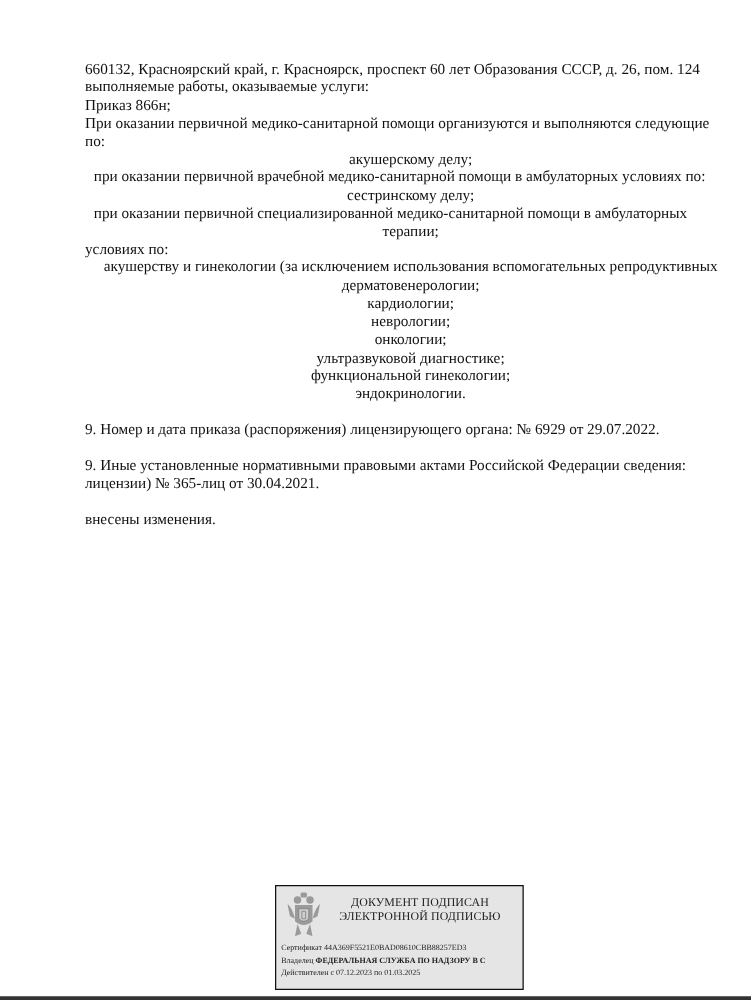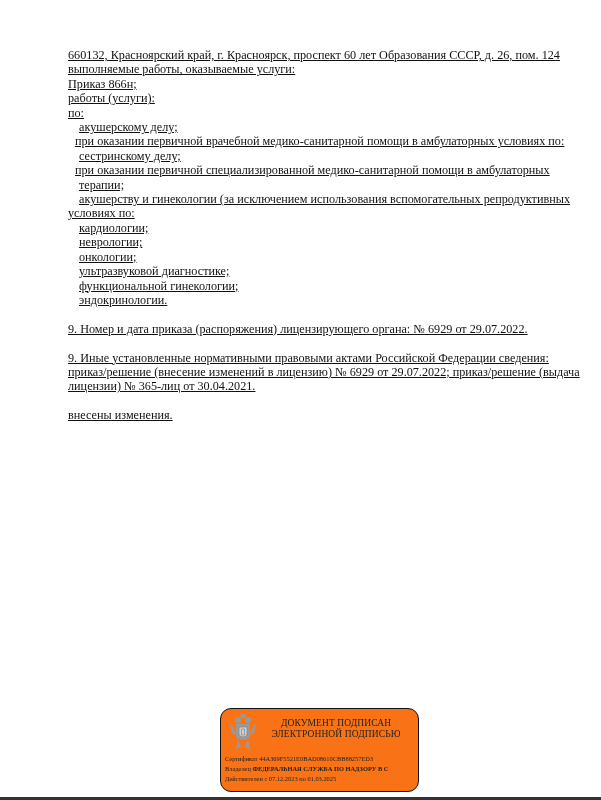--- a/index.html
+++ b/index.html
@@ -5,74 +5,74 @@
     html, body { margin: 0; padding: 0; background: #ffffff; }
     body {
       width: 601px; height: 800px; position: relative; overflow: hidden;
       font-family: "Liberation Serif", serif; color: #111;
     }
     .page { position: absolute; left: 0; top: 0; width: 601px; height: 797px; background: #fff; }
     .content {
       position: absolute; left: 68px; top: 48px; width: 510px;
       font-size: 12.2px; line-height: 14.4px;
     }
-    .line { white-space: nowrap; display: block; text-decoration: underline; }
+    .line { white-space: nowrap; display: block; }
     .ind1 { padding-left: 7px; }
-    .ind2 { padding-left: 11px; }
+    .ind2 { padding-left: 11px; text-align: center; }
     .gap { height: 14.4px; }
     .bottom-bar { position: absolute; left: 0; bottom: 0; width: 601px; height: 3px; background: #333; }
 
     .stamp {
       position: absolute; left: 220px; top: 708px; width: 197px; height: 82px;
-      border: 1.3px solid #111; border-radius: 11px; background: #f97316; overflow: hidden; text-decoration: underline;
+      border: 1.3px solid #111; border-radius: 0; background: #e5e5e5; overflow: hidden; text-decoration: underline;
     }
     .stamp .emblem { position: absolute; left: 7px; top: 4px; width: 30px; height: 40px; }
     .stamp .title {
       position: absolute; left: 40px; top: 9px; width: 150px; text-align: center;
       font-size: 9.5px; line-height: 11px; color: #222; letter-spacing: 0.1px;
     }
     .stamp .meta { position: absolute; left: 4px; font-size: 6.4px; line-height: 8px; white-space: nowrap; color: #222; }
     .stamp .cert { top: 46px; }
     .stamp .owner { top: 56px; }
     .stamp .owner b { font-weight: bold; }
     .stamp .valid { top: 66px; }
   </style>
 </head>
 <body>
 
 <div class="page">
   <div class="content">
     <span class="line">660132, Красноярский край, г. Красноярск, проспект 60 лет Образования СССР, д. 26, пом. 124</span>
     <span class="line">выполняемые работы, оказываемые услуги:</span>
     <span class="line">Приказ 866н;</span>
-    <span class="line">работы (услуги):</span>
+    <span class="line">При оказании первичной медико-санитарной помощи организуются и выполняются следующие</span>
 
     <span class="line">по:</span>
     <span class="line ind2">акушерскому делу;</span>
     <span class="line ind1">при оказании первичной врачебной медико-санитарной помощи в амбулаторных условиях по:</span>
 
     <span class="line ind2">сестринскому делу;</span>
     <span class="line ind1">при оказании первичной специализированной медико-санитарной помощи в амбулаторных</span>
 
     <span class="line ind2">терапии;</span>
+    <span class="line">условиях по:</span>
     <span class="line ind2">акушерству и гинекологии (за исключением использования вспомогательных репродуктивных</span>
-    <span class="line">условиях по:</span>
+    <span class="line ind2">дерматовенерологии;</span>
     <span class="line ind2">кардиологии;</span>
     <span class="line ind2">неврологии;</span>
     <span class="line ind2">онкологии;</span>
     <span class="line ind2">ультразвуковой диагностике;</span>
     <span class="line ind2">функциональной гинекологии;</span>
     <span class="line ind2">эндокринологии.</span>
 
     <div class="gap"></div>
     <span class="line">9. Номер и дата приказа (распоряжения) лицензирующего органа: № 6929 от 29.07.2022.</span>
 
     <div class="gap"></div>
     <span class="line">9. Иные установленные нормативными правовыми актами Российской Федерации сведения:</span>
-    <span class="line">приказ/решение (внесение изменений в лицензию) № 6929 от 29.07.2022; приказ/решение (выдача</span>
     <span class="line">лицензии) № 365-лиц от 30.04.2021.</span>
 
     <div class="gap"></div>
     <span class="line">внесены изменения.</span>
   </div>
 
   <div class="stamp">
     <svg class="emblem" viewBox="0 0 30 40">
       <g fill="#9a9a9a">
         <circle cx="10" cy="7" r="3"></circle>

